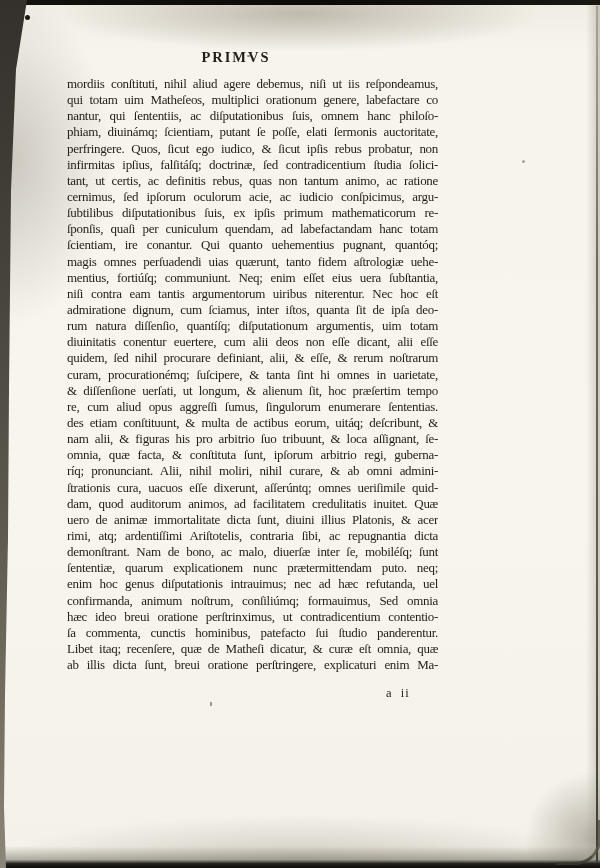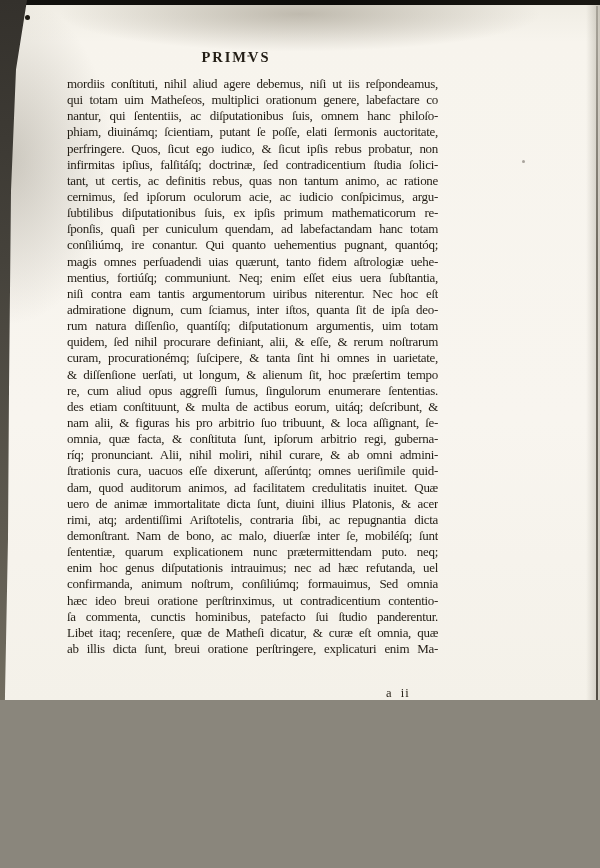--- a/index.html
+++ b/index.html
@@ -3,21 +3,21 @@
 <meta charset="utf-8">
 <style>
   html, body {
     margin: 0;
     padding: 0;
     background: #8a867c;
   }
   #page {
     position: relative;
     width: 600px;
-    height: 700px;
+    height: 868px;
     overflow: hidden;
     background:
       radial-gradient(ellipse 320px 50px at 300px 14px, rgba(150,143,128,.55) 0%, rgba(150,143,128,0) 75%),
       radial-gradient(ellipse 140px 220px at 8px 160px, rgba(120,114,100,.35) 0%, rgba(120,114,100,0) 75%),
       radial-gradient(ellipse 90px 90px at 592px 840px, rgba(120,114,100,.5) 0%, rgba(120,114,100,0) 75%),
       radial-gradient(ellipse 400px 60px at 300px 860px, rgba(140,134,120,.35) 0%, rgba(140,134,120,0) 75%),
       linear-gradient(180deg, #efece3 0%, #f7f4ed 6%, #f8f5ef 60%, #f4f1e9 100%);
     font-family: "Liberation Serif", "DejaVu Serif", serif;
     color: #26211a;
   }
@@ -109,26 +109,27 @@
     <div class="text-line">mordiis conſtituti, nihil aliud agere debemus, niſi ut iis reſpondeamus,</div>
     <div class="text-line">qui totam uim Matheſeos, multiplici orationum genere, labefactare co</div>
     <div class="text-line">nantur, qui ſententiis, ac diſputationibus ſuis, omnem hanc philoſo-</div>
     <div class="text-line">phiam, diuinámq; ſcientiam, putant ſe poſſe, elati ſermonis auctoritate,</div>
     <div class="text-line">perfringere.  Quos, ſicut ego iudico, &amp; ſicut ipſis rebus probatur, non</div>
     <div class="text-line">infirmitas ipſius, falſitáſq; doctrinæ, ſed contradicentium ſtudia ſolici-</div>
     <div class="text-line">tant, ut certis, ac definitis rebus, quas non tantum animo, ac ratione</div>
     <div class="text-line">cernimus, ſed ipſorum oculorum acie, ac iudicio conſpicimus, argu-</div>
     <div class="text-line">ſubtilibus diſputationibus ſuis, ex ipſis primum mathematicorum re-</div>
     <div class="text-line">ſponſis, quaſi per cuniculum quendam, ad labefactandam hanc totam</div>
-    <div class="text-line">conſiliúmq, ire conantur. Qui quanto uehementius pugnant, quantóq;</div>
+    <div class="text-line">ſcientiam, ire conantur. Qui quanto uehementius pugnant, quantóq;</div>
     <div class="text-line">magis omnes perſuadendi uias quærunt, tanto fidem aſtrologiæ uehe-</div>
     <div class="text-line">mentius, fortiúſq; communiunt.  Neq; enim eſſet eius uera ſubſtantia,</div>
     <div class="text-line">niſi contra eam tantis argumentorum uiribus niterentur.  Nec hoc eſt</div>
     <div class="text-line">admiratione dignum, cum ſciamus, inter iſtos, quanta ſit de ipſa deo-</div>
     <div class="text-line">rum natura diſſenſio, quantíſq; diſputationum argumentis, uim totam</div>
+    <div class="text-line">diuinitatis conentur euertere, cum alii deos non eſſe dicant, alii eſſe</div>
     <div class="text-line">quidem, ſed nihil procurare definiant, alii, &amp; eſſe, &amp; rerum noſtrarum</div>
     <div class="text-line">curam, procurationémq; ſuſcipere, &amp; tanta ſint hi omnes in uarietate,</div>
     <div class="text-line">&amp; diſſenſione uerſati, ut longum, &amp; alienum ſit, hoc præſertim tempo</div>
     <div class="text-line">re, cum aliud opus aggreſſi ſumus, ſingulorum enumerare ſententias.</div>
     <div class="text-line">des etiam conſtituunt, &amp; multa de actibus eorum, uitáq; deſcribunt, &amp;</div>
     <div class="text-line">nam alii, &amp; figuras his pro arbitrio ſuo tribuunt, &amp; loca aſſignant, ſe-</div>
     <div class="text-line">omnia, quæ facta, &amp; conſtituta ſunt, ipſorum arbitrio regi, guberna-</div>
     <div class="text-line">ríq; pronunciant.  Alii, nihil moliri, nihil curare, &amp; ab omni admini-</div>
     <div class="text-line">ſtrationis cura, uacuos eſſe dixerunt, aſſerúntq; omnes ueriſimile quid-</div>
     <div class="text-line">dam, quod auditorum animos, ad facilitatem credulitatis inuitet. Quæ</div>

